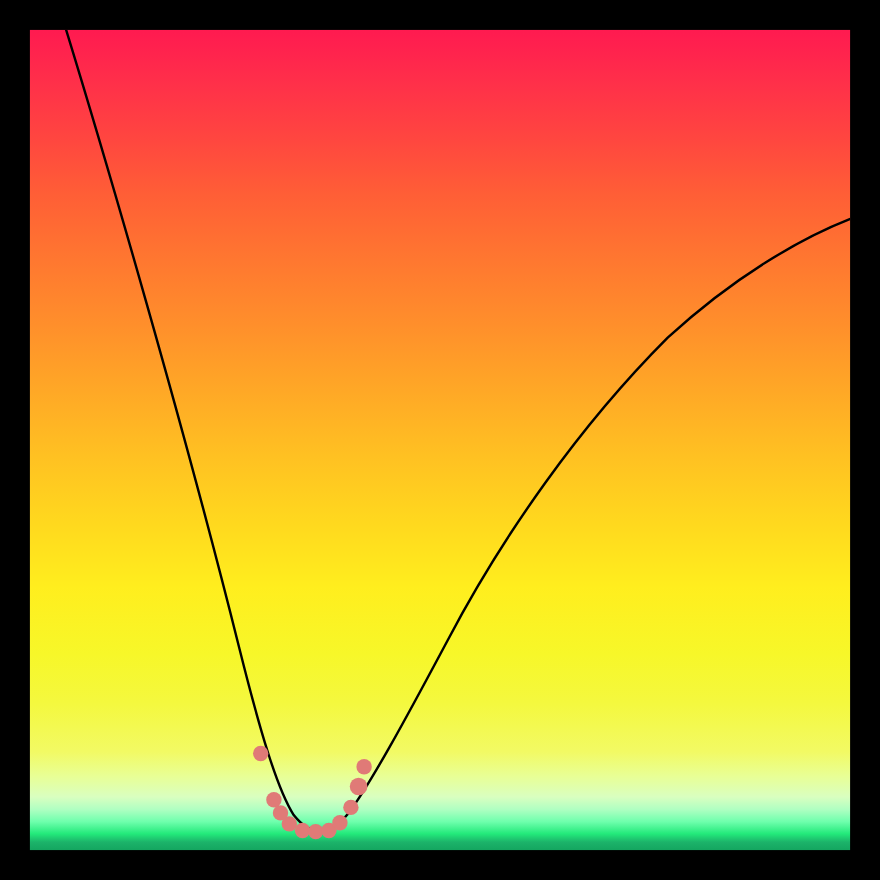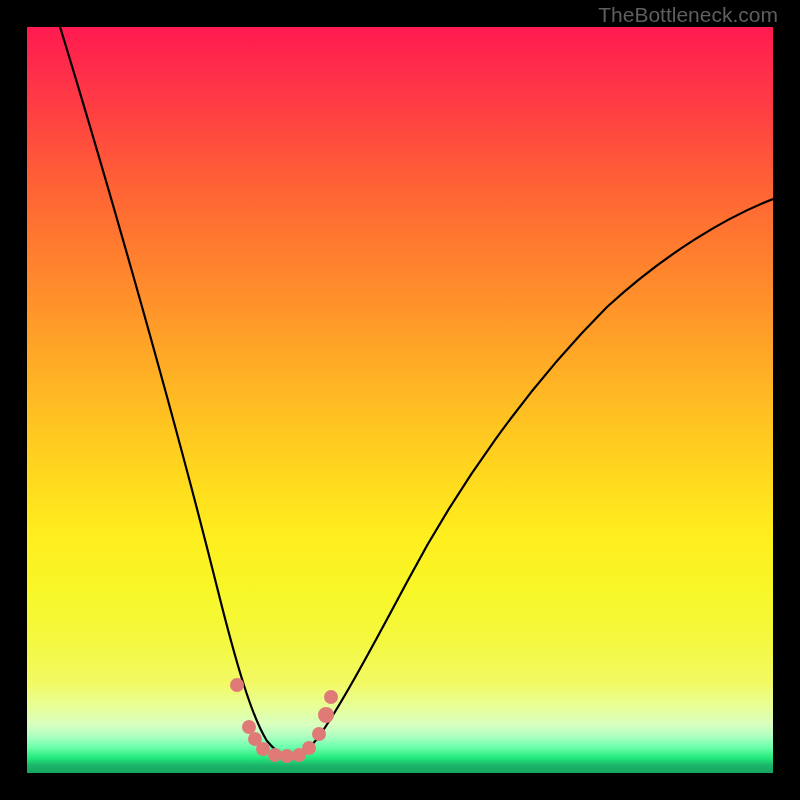--- a/index.html
+++ b/index.html
@@ -101,14 +101,13 @@
         <circle cx="260" cy="729" r="7"></circle>
         <circle cx="272" cy="728" r="7"></circle>
         <circle cx="282" cy="721" r="7"></circle>
         <circle cx="292" cy="707" r="7"></circle>
         <circle cx="299" cy="688" r="8"></circle>
         <circle cx="304" cy="670" r="7"></circle>
       </g>
     </svg>
   </div>
 
-  <div class="watermark">TheBottleneck.com</div>
 </div>
 
 </body></html>

